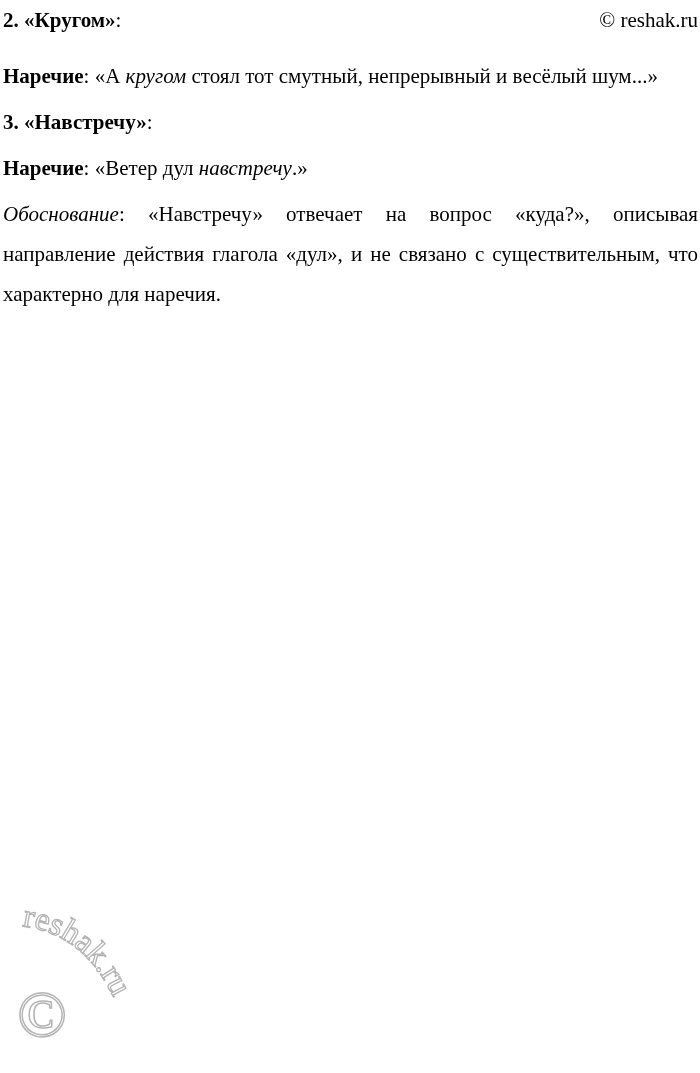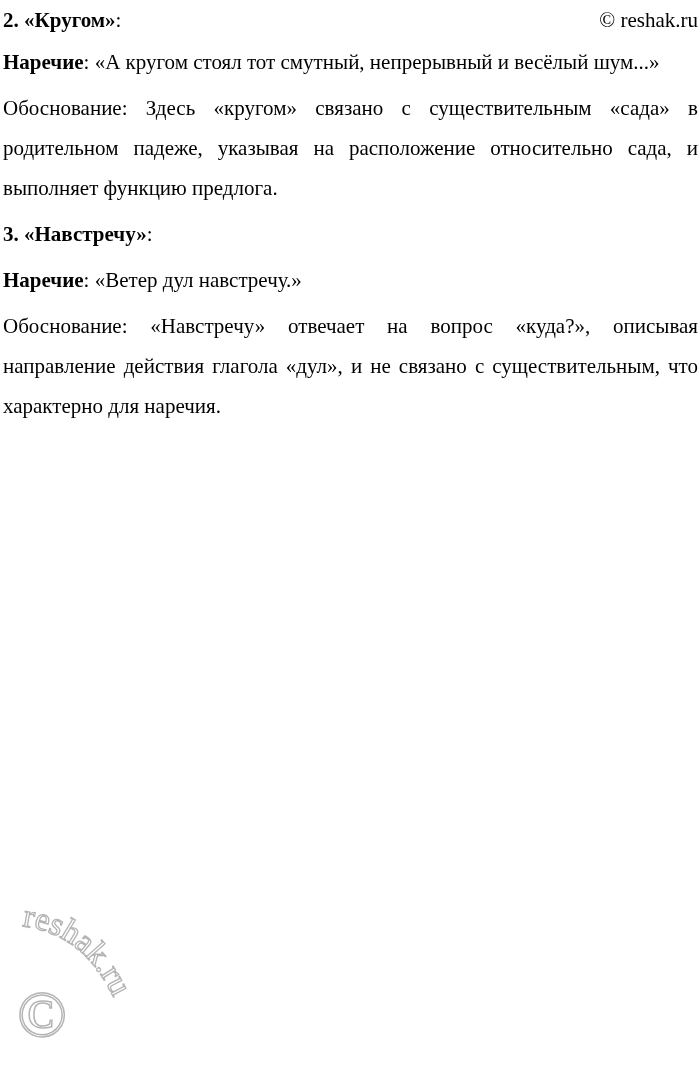--- a/index.html
+++ b/index.html
@@ -16,29 +16,29 @@
   .content {
     position: relative;
     z-index: 1;
     padding: 0 2px 0 3px;
   }
   .header-row {
     display: flex;
     justify-content: space-between;
     align-items: baseline;
     line-height: 40px;
-    margin-bottom: 2px;
+    margin-bottom: 16px;
   }
   p.para {
     margin: 0 0 6px 0;
     line-height: 40px;
     text-align: justify;
   }
   .b { font-weight: bold; }
-  .i { }
+  .i { font-style: italic; }
   .watermark {
     position: absolute;
     left: 2px;
     top: 910px;
     width: 160px;
     height: 160px;
     z-index: 0;
     pointer-events: none;
   }
 </style>
@@ -65,23 +65,20 @@
       </span>
       <span>© reshak.ru</span>
     </div>
 
     <p class="para">
       <span class="b">Наречие</span><span>: «А </span><span class="i">кругом</span><span> стоял тот смутный, непрерывный и весёлый шум...»</span>
     </p>
 
 
 
-    <p class="para">
-      <span class="i">Обоснование</span><span>: Здесь «кругом» связано с существительным «сада» в родительном падеже, указывая на расположение относительно сада, и выполняет функцию предлога.</span>
-    </p>
 
     <p class="para">
       <span class="b">3. «Навстречу»</span><span>:</span>
     </p>
 
     <p class="para">
       <span class="b">Наречие</span><span>: «Ветер дул </span><span class="i">навстречу</span><span>.»</span>
     </p>
 
     <p class="para">

